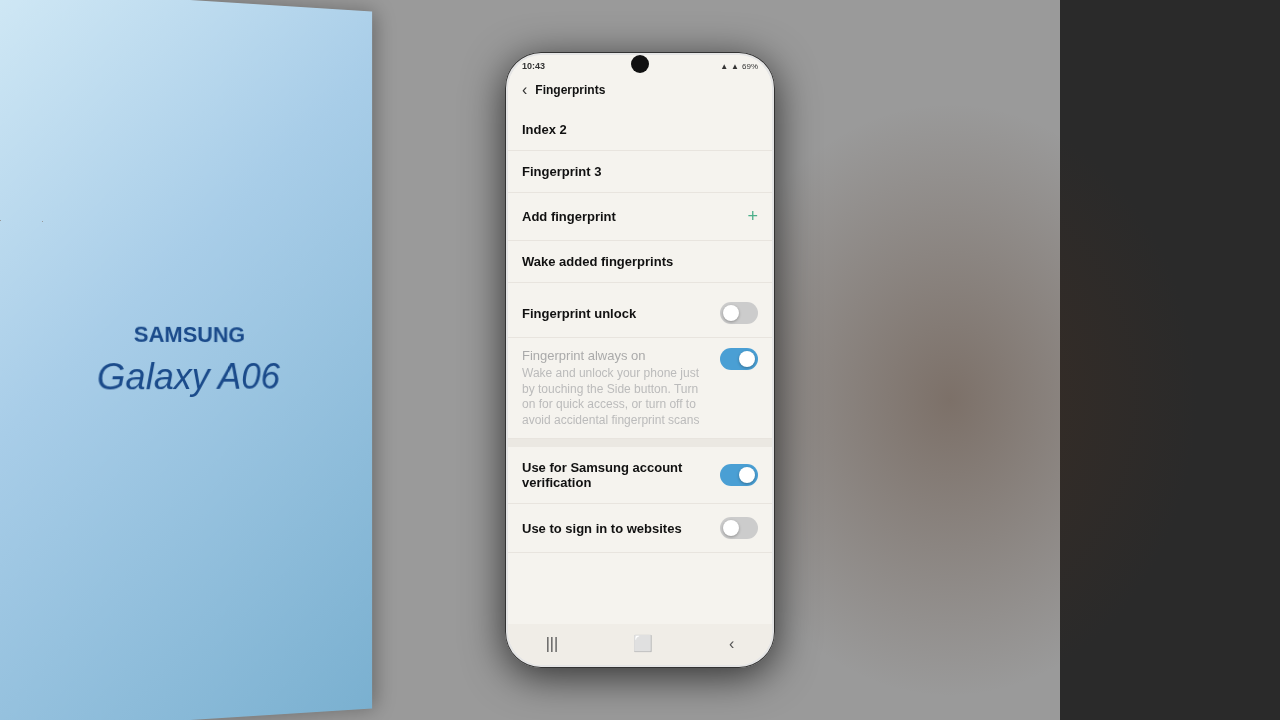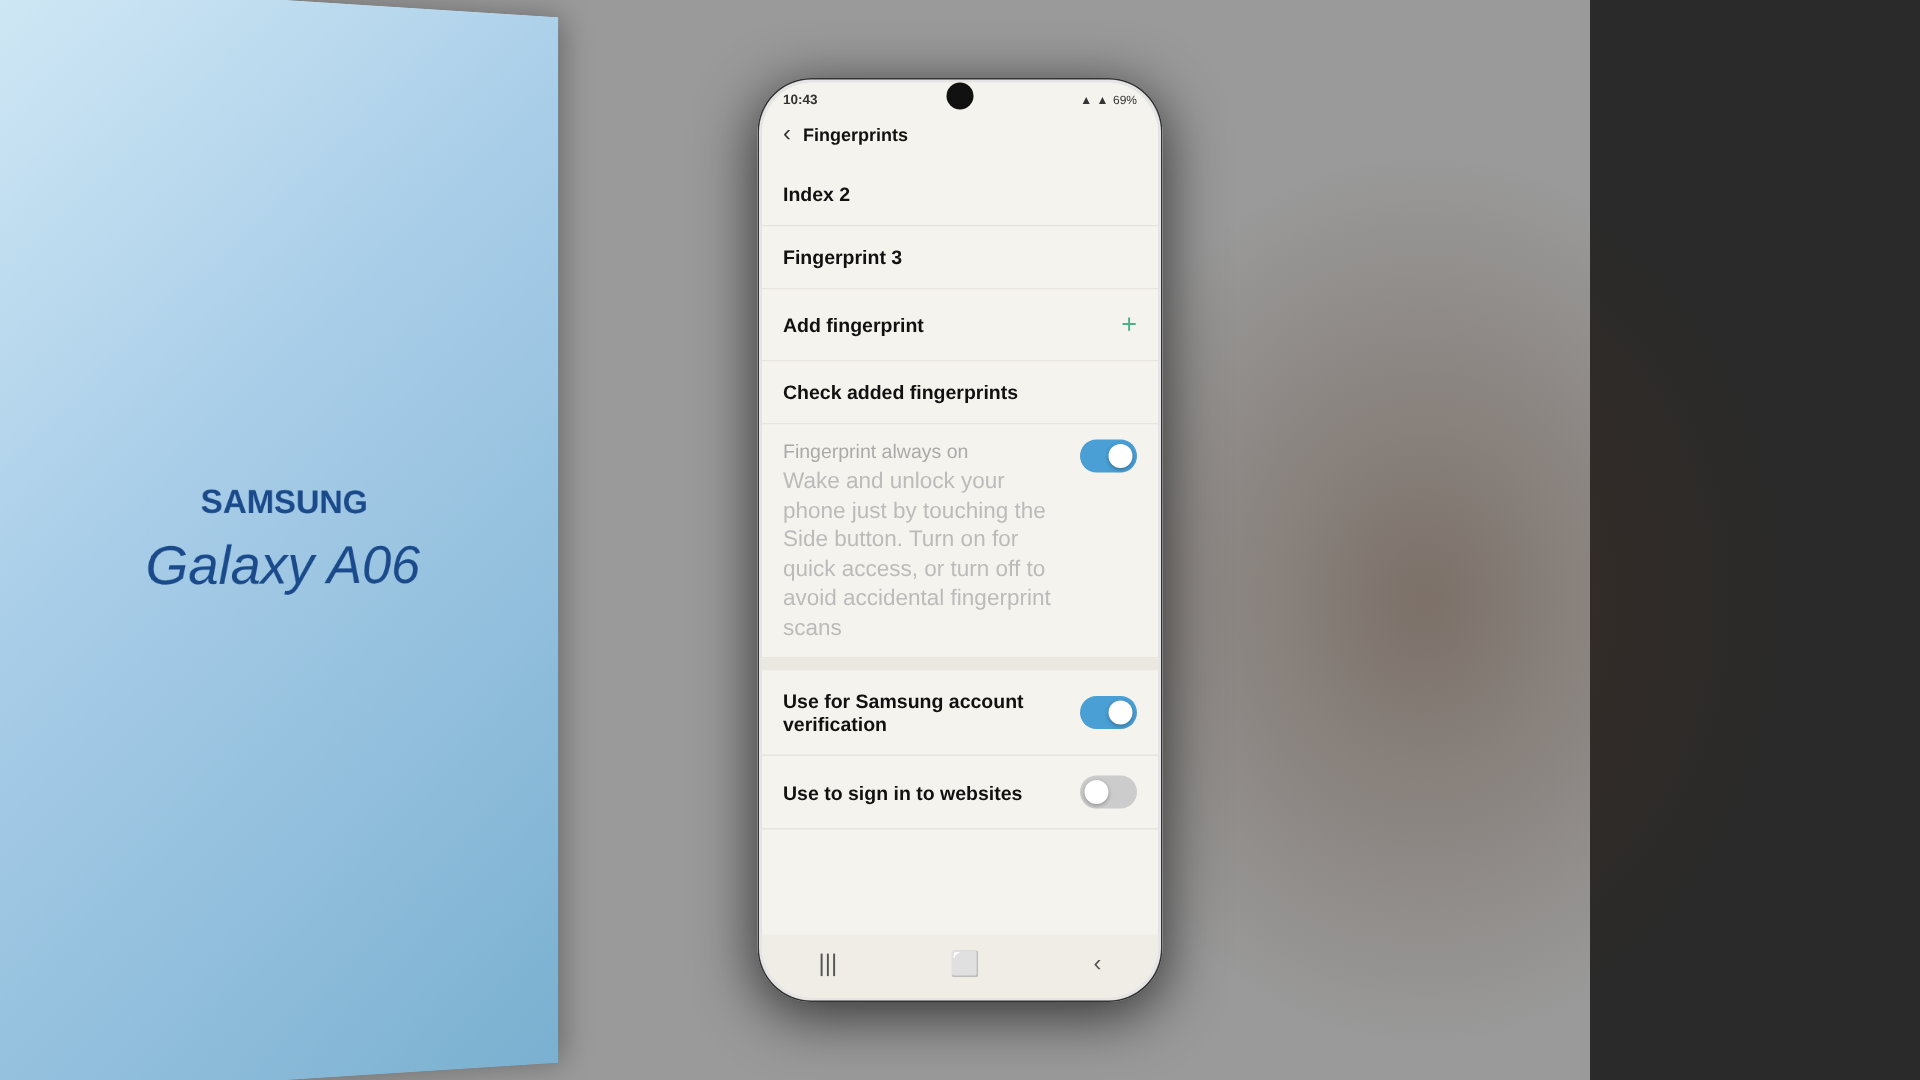--- a/index.html
+++ b/index.html
@@ -235,21 +235,21 @@
       margin-right: 8px;
     }
 
     .section-title {
       font-size: 13px;
       color: #aaa;
       margin-bottom: 3px;
     }
 
     .section-desc {
-      font-size: 15px;
+      font-size: 12px;
       color: #bbb;
       line-height: 1.3;
     }
 
     
     .divider {
       height: 8px;
       background: #ebe8e2;
     }
 
@@ -310,23 +310,29 @@
         <div class="list-item">
           <span class="list-item-text">Fingerprint 3</span>
         </div>
 
         <div class="list-item">
           <span class="list-item-text">Add fingerprint</span>
           <span class="add-icon">+</span>
         </div>
 
         <div class="list-item">
-          <span class="list-item-text">Check added fingerprints</span>
-        </div>
-
+          <span class="list-item-text">Wake added fingerprints</span>
+        </div>
+
+        <div class="list-item" style="margin-top:6px;">
+          <span class="list-item-text">Fingerprint unlock</span>
+          <div class="toggle off">
+            <div class="toggle-knob"></div>
+          </div>
+        </div>
 
         <div class="section-item">
           <div class="section-text-block">
             <div class="section-title">Fingerprint always on</div>
             <div class="section-desc">Wake and unlock your phone just by touching the Side button. Turn on for quick access, or turn off to avoid accidental fingerprint scans</div>
           </div>
           <div class="toggle on">
             <div class="toggle-knob"></div>
           </div>
         </div>

